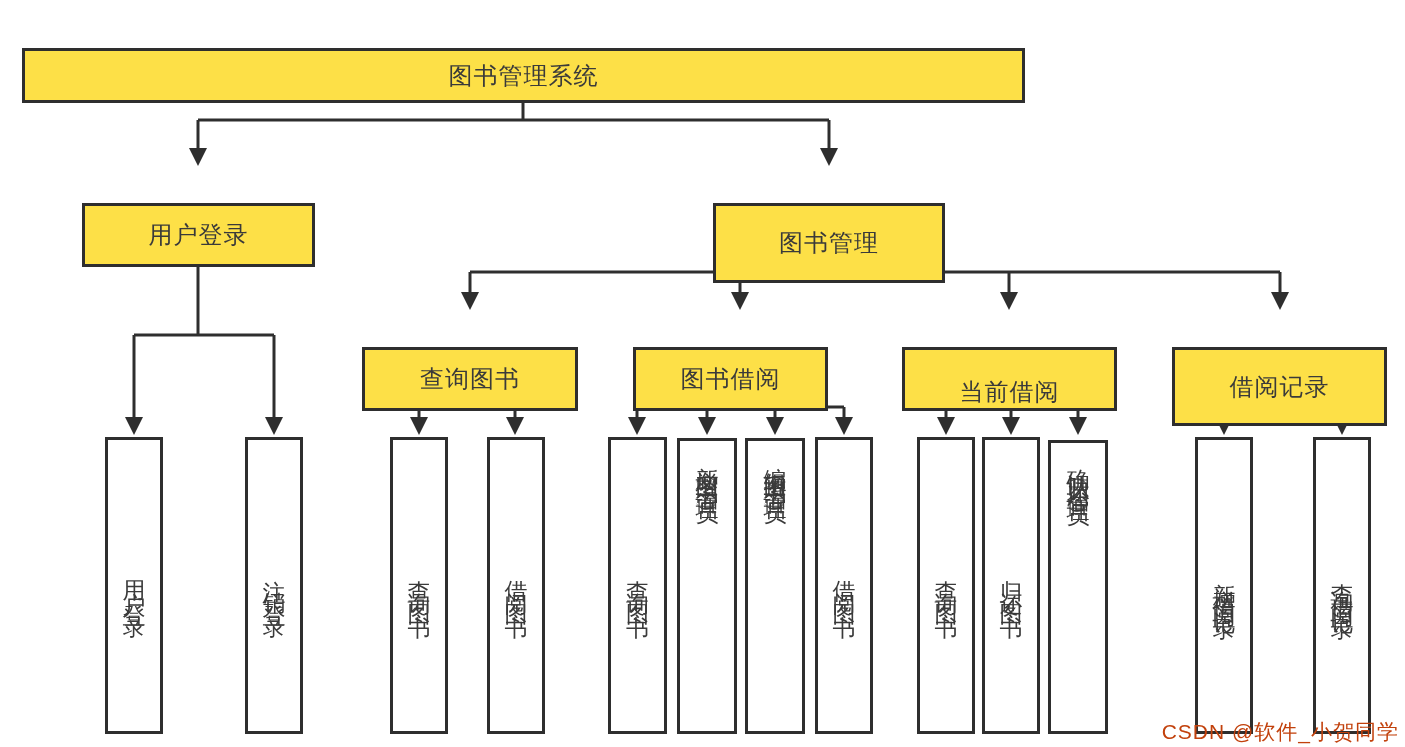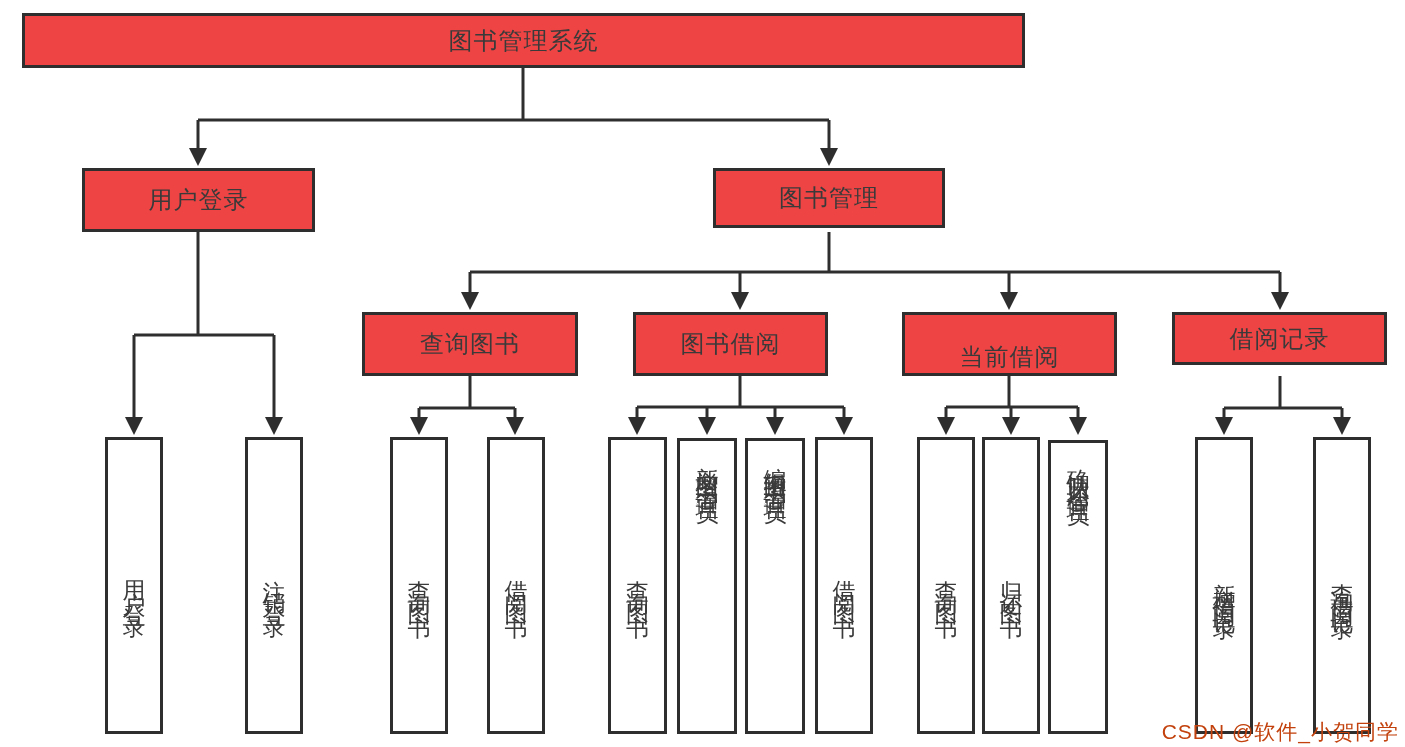--- a/index.html
+++ b/index.html
@@ -20,26 +20,27 @@
   svg.connectors polyline, svg.connectors line {
     stroke: #2e2e2e;
     stroke-width: 3;
     fill: none;
   }
   svg.connectors polygon { fill: #2e2e2e; stroke: none; }
   .node {
     position: absolute;
     box-sizing: border-box;
     border: 3px solid #2e2e2e;
-    background: #ef4444;
+    background: #fde047;
     display: flex;
     align-items: center;
     justify-content: center;
     font-size: 24px;
     letter-spacing: 1px;
+    margin-top: 35px;
   }
   .leaf {
     position: absolute;
     box-sizing: border-box;
     border: 3px solid #2e2e2e;
     background: #ffffff;
     display: flex;
     align-items: center;
     justify-content: center;
   }
@@ -145,34 +146,34 @@
     </g>
   </svg>
 
   <div class="node" style="left:22px; top:13px; width:1003px; height:55px;">
     <span>图书管理系统</span>
   </div>
 
   <div class="node" style="left:82px; top:168px; width:233px; height:64px;">
     <span>用户登录</span>
   </div>
-  <div class="node" style="left:713px; top:168px; width:232px; height:60px;">
+  <div class="node" style="left:713px; top:168px; width:232px; height:80px;">
     <span>图书管理</span>
   </div>
 
   <div class="node" style="left:362px; top:312px; width:216px; height:64px;">
     <span>查询图书</span>
   </div>
   <div class="node" style="left:633px; top:312px; width:195px; height:64px;">
     <span>图书借阅</span>
   </div>
   <div class="node" style="left:902px; top:312px; width:215px; height:64px;align-items:flex-end;">
     <span>当前借阅</span>
   </div>
-  <div class="node" style="left:1172px; top:312px; width:215px; height:53px;text-align:right;">
+  <div class="node" style="left:1172px; top:312px; width:215px; height:79px;text-align:right;">
     <span>借阅记录</span>
   </div>
 
   <div class="leaf" style="left:105px; top:437px; width:58px; height:297px;">
     <span>用户登录</span>
   </div>
   <div class="leaf" style="left:245px; top:437px; width:58px; height:297px;">
     <span>注销登录</span>
   </div>
 

